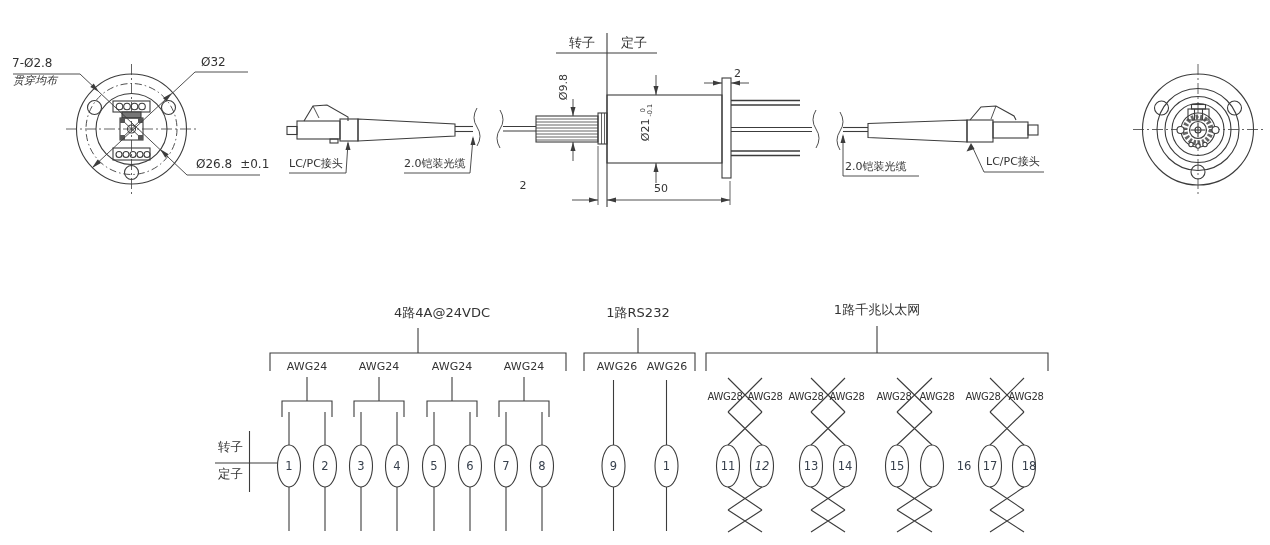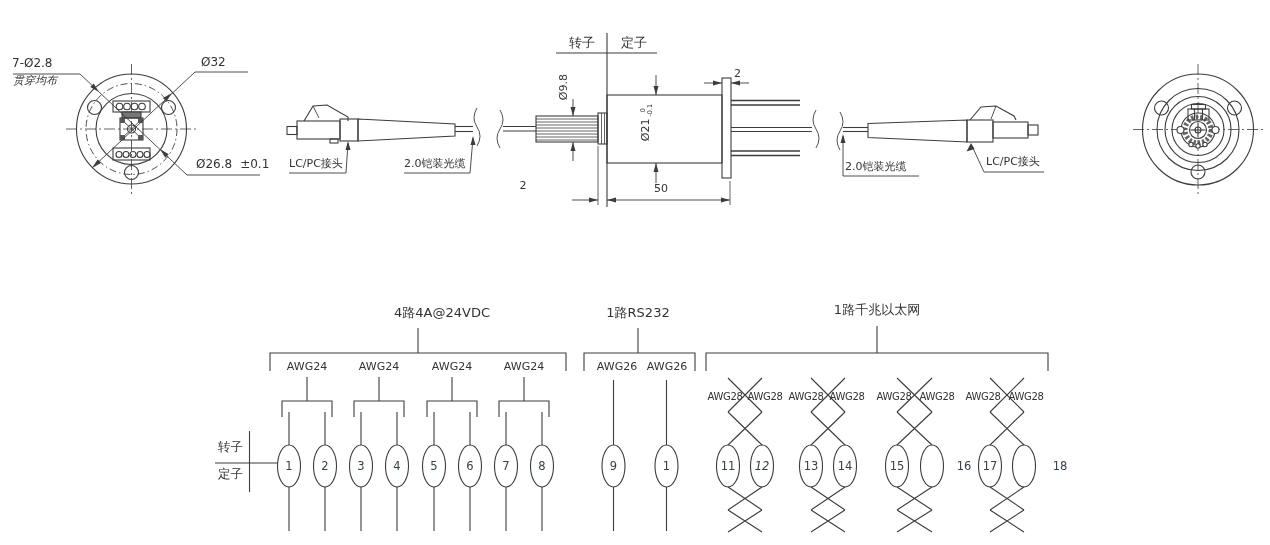--- a/index.html
+++ b/index.html
@@ -321,15 +321,15 @@
 <div class="num" style="left:530px;top:459px;">8</div>
 <div class="num" style="left:601.5px;top:459px;">9</div>
 <div class="num" style="left:654.5px;top:459px;">1</div>
 <div class="num" style="left:716px;top:459px;">11</div>
 <div class="num" style="left:750px;top:459px;font-style:italic;">12</div>
 <div class="num" style="left:799px;top:459px;">13</div>
 <div class="num" style="left:833px;top:459px;">14</div>
 <div class="num" style="left:885px;top:459px;">15</div>
 <div class="num" style="left:920px;top:459px;padding-left:32px;">16</div>
 <div class="num" style="left:978px;top:459px;">17</div>
-<div class="num" style="left:1048px;top:459px;">18</div>
+<div class="num" style="left:1017px;top:459px;">18</div>
 
 </div>
 
 </body></html>

